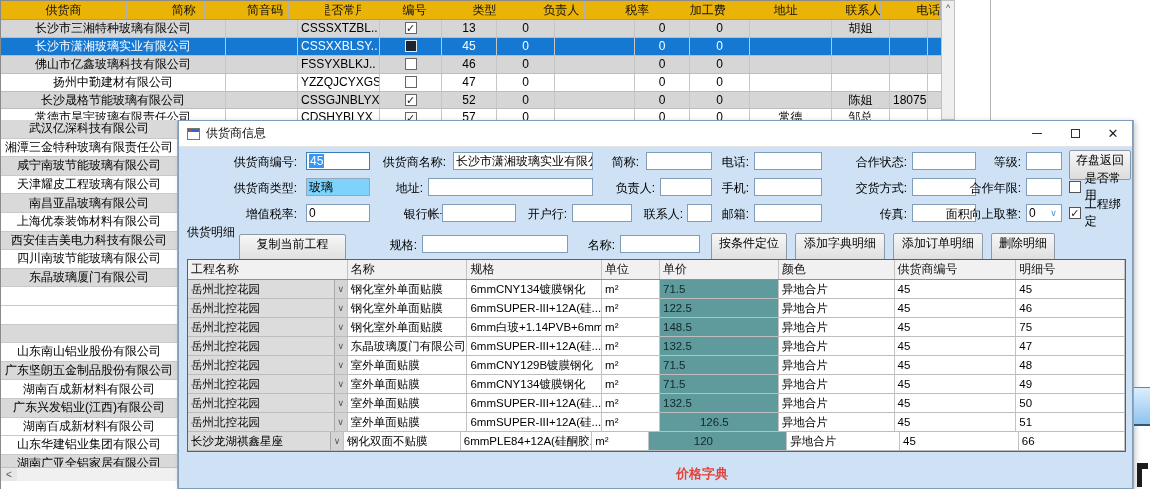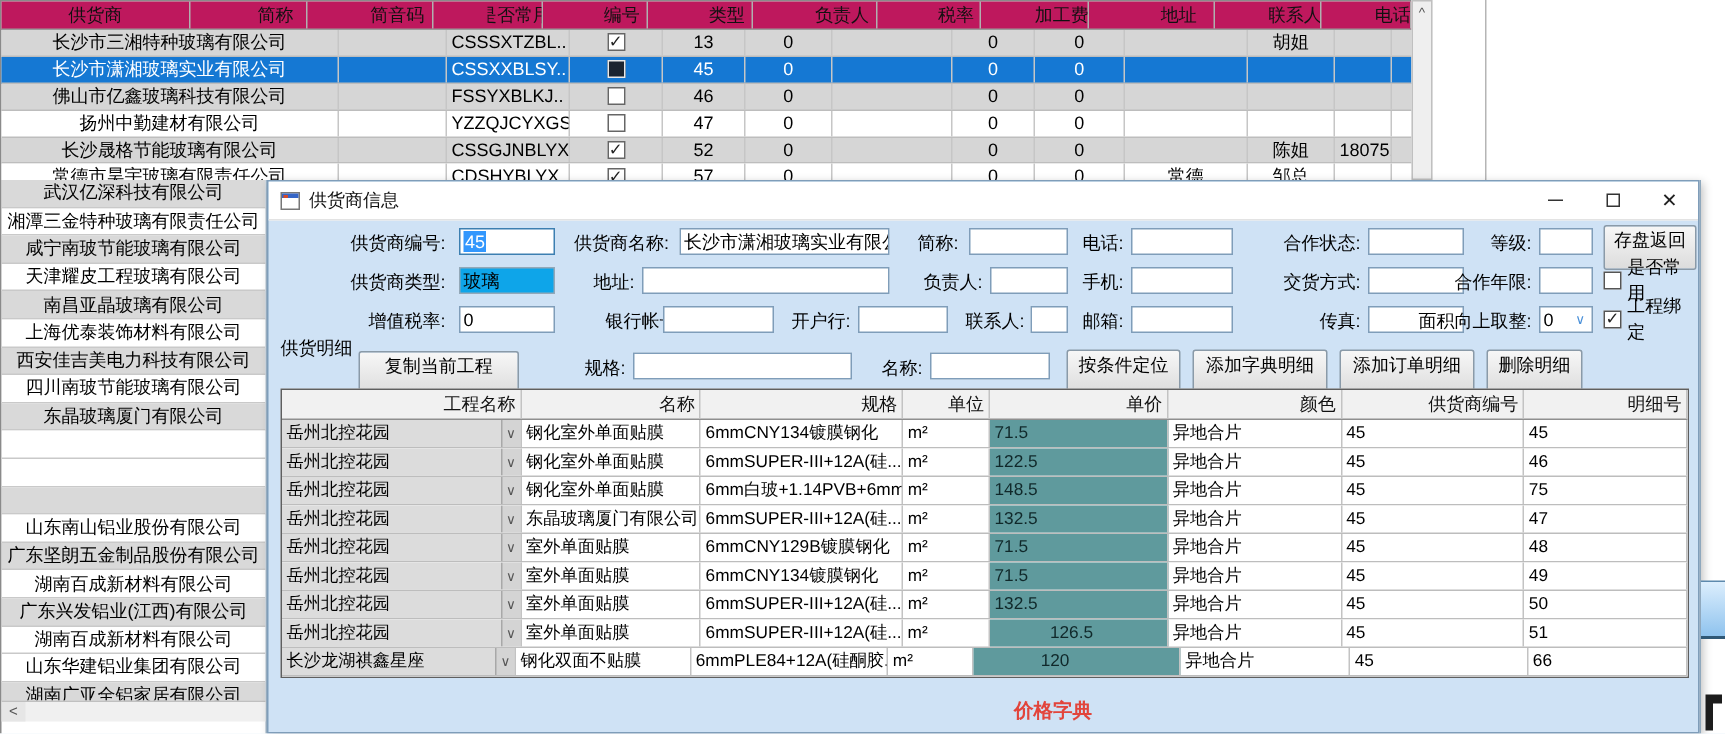--- a/index.html
+++ b/index.html
@@ -3,21 +3,21 @@
 <meta charset="utf-8">
 <style>
   * { box-sizing: border-box; margin: 0; padding: 0; }
   html,body { width:1150px; height:489px; overflow:hidden; background:#fff;
     font-family:"Liberation Sans","DejaVu Sans",sans-serif; }
   #stage { position:relative; width:1150px; height:489px; background:#fff; }
 
   
   #bg-table { position:absolute; left:0; top:0; width:941px; border:1px solid #8a8a8a; border-right:none; }
   .t-row { display:flex; height:17.9px; border-bottom:1px solid #bdbdbd; background:#fff; }
-  .t-row.head { height:19px; background:#be185d; border-bottom:1px solid #9a9a9a;gap:36px; }
+  .t-row.head { height:19px; background:#eab308; border-bottom:1px solid #9a9a9a;gap:36px; }
   .t-row.shade { background:#d6d6d6; }
   .t-row.selected { background:#1578d3; color:#fff; }
   .t-cell { font-size:12px; line-height:17px; padding:0 3px; white-space:nowrap; overflow:hidden;
     border-right:1px solid #c6c6c6; display:flex; align-items:center; }
   .t-row.head .t-cell { justify-content:center; color:#111; border-right:1px solid #b0b0b0; }
   .al-c { justify-content:center; } .al-l { justify-content:flex-start; }
   .chk { width:12px; height:12px; border:1px solid #666; background:#fff; margin:0 auto;
     font-size:11px; line-height:11px; text-align:center; color:#222; }
   .chk.on::before { content:"✓"; }
   .chk.dark { background:#1b2430; border-color:#e8e8e8; }
@@ -46,41 +46,41 @@
   #dlg-title { font-size:12px; color:#111; }
   #dlg-btns { margin-left:auto; display:flex; height:100%; }
   .wbtn { width:38px; height:100%; display:flex; align-items:center; justify-content:center; color:#222; font-size:13px; }
   .wbtn .min { width:10px; height:1px; background:#333; display:block; }
   .wbtn .max { width:9px; height:9px; border:1px solid #333; display:block; }
 
   .f-label { position:absolute; height:18px; font-size:12px; color:#000; text-align:right;
     line-height:18px; white-space:nowrap; }
   .f-input { position:absolute; height:18px; background:#fff; border:1px solid #7f9db9;
     font-size:12px; line-height:16px; padding:0 2px; white-space:nowrap; overflow:hidden; }
-  .f-input.gray { background:#0ea5e9; border:1px solid #93a8b8; }
+  .f-input.gray { background:#7dd3fc; border:1px solid #93a8b8; }
   .f-input.focused { border:1px solid #3c7fb1; }
   .sel-text { background:#3297fd; color:#fff; padding:0 1px; }
   .combo-arrow { position:absolute; right:1px; top:1px; bottom:1px; width:13px; color:#4a90d9;
     font-size:9px; display:flex; align-items:center; justify-content:center; }
   .dlg-btn { position:absolute; height:30px; background:linear-gradient(#f7f7f7,#dcdcdc);
     border:1px solid #8a9aa8; font-size:12px; text-align:center; line-height:19px; color:#000;
     border-radius:2px; white-space:nowrap; }
   .cb-row { position:absolute; height:18px; display:flex; align-items:center; gap:4px; font-size:12px; }
   .cb-box { width:12px; height:12px; border:1px solid #555; background:#fff; font-size:11px;
     line-height:11px; text-align:center; color:#222; }
   .cb-box.on::before { content:"✓"; }
   #section-label { position:absolute; left:8px; top:103px; font-size:12px; color:#000; }
 
   
   #grid { position:absolute; left:8px; top:138px; width:939px; border:1px solid #5f5f5f; background:#fff; }
   .g-row { display:flex; height:19px; border-bottom:1px solid #bdbdbd; background:#fff; }
   .g-row.head { height:20px; background:#f1f1f1; border-bottom:1px solid #8f8f8f; }
   .g-cell { font-size:11.5px; line-height:18px; padding:0 3px; white-space:nowrap; overflow:hidden;
     border-right:1px solid #c3c3c3; position:relative; }
-  .g-row.head .g-cell { text-align:right; font-size:12px; color:#111; }
+  .g-row.head .g-cell { text-align:left; font-size:12px; color:#111; }
   .g-cell.price { background:#5f9a9d; color:#10282a; }
   .g-cell.project { background:#dcdcdc; padding-right:14px; }
   .g-cell.project .dd { position:absolute; right:0; top:0; bottom:0; width:13px; border-left:1px solid #a8a8a8;
     color:#555; font-size:9px; display:flex; align-items:center; justify-content:center; background:#d4d4d4; }
   #price-dict { position:absolute; left:497px; top:344px; font-size:13px; font-weight:bold; color:#e2443b; }
 
   
   #frag-blue { position:absolute; left:1134px; top:387px; width:16px; height:39px;
     background:linear-gradient(#dceefd,#8fc3ee); border-top:1px solid #5d89ad; border-bottom:2px solid #2f5876; }
   #frag-line { position:absolute; left:1133px; top:120px; width:1px; height:369px; background:#8fa8bd; }

